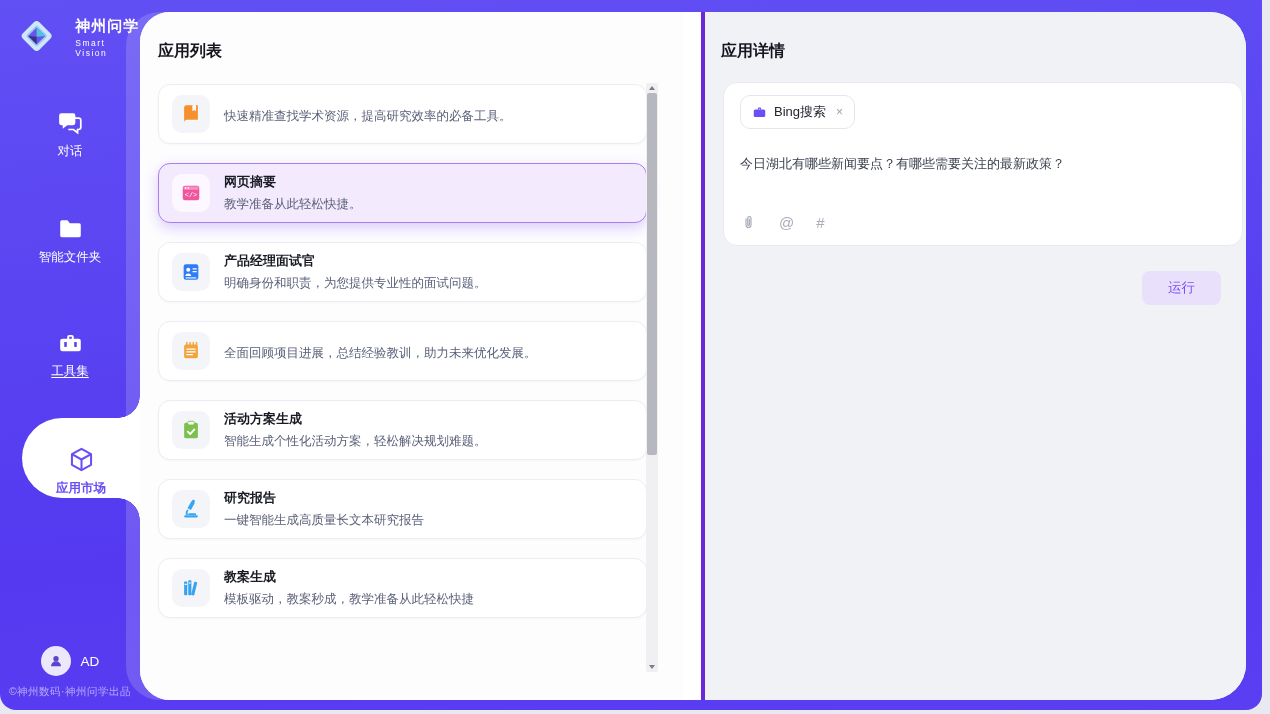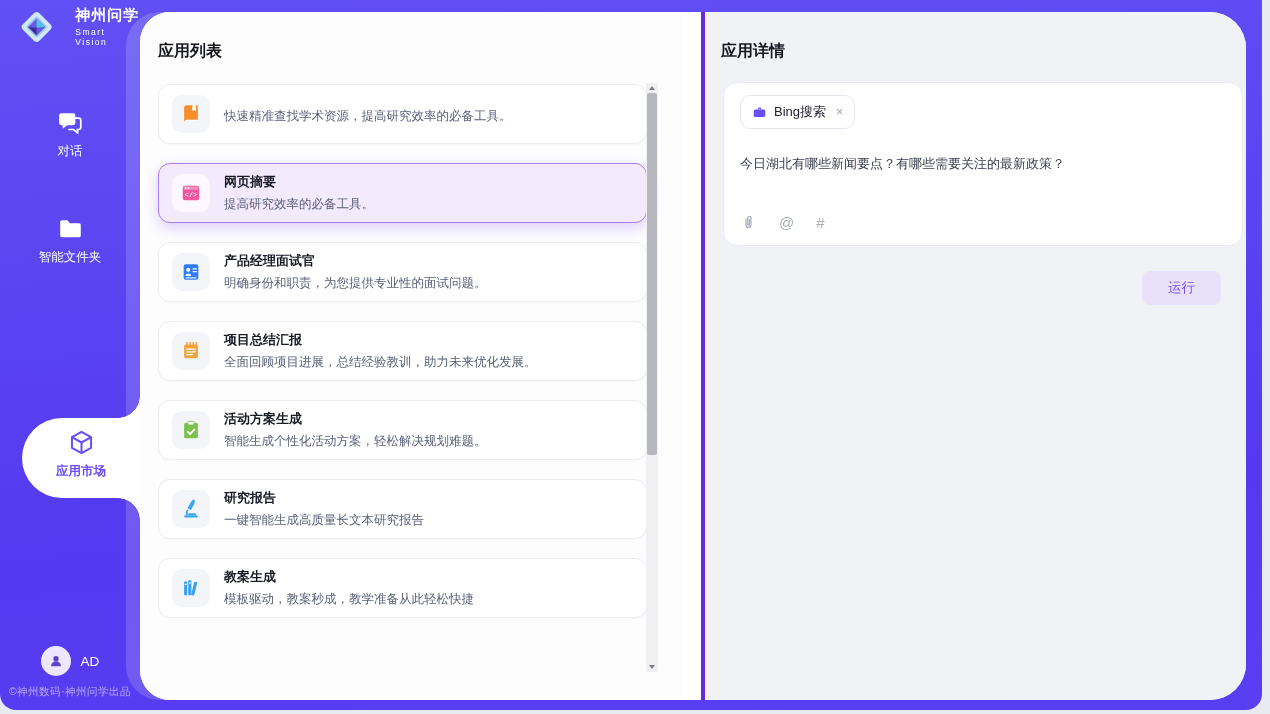--- a/index.html
+++ b/index.html
@@ -15,21 +15,21 @@
     position:absolute; left:0; top:0; width:1262px; height:710px;
     background:linear-gradient(175deg,#6150f4 0%,#5439f0 70%,#5a3ef2 100%);
     border-radius:0 0 16px 16px;
   }
   .accent-strip {
     position:absolute; left:126px; top:12px; width:70px; height:688px;
     background:rgba(255,255,255,.16); border-radius:34px;
   }
   
   .sidebar { position:absolute; left:0; top:0; width:140px; height:710px; color:#fff; }
-  .logo { position:absolute; left:18px; top:6px; display:flex; align-items:center; gap:20px; }
+  .logo { position:absolute; left:18px; top:17px; display:flex; gap:20px; }
   .logo-name { font-size:15px; font-weight:bold; letter-spacing:1px; }
   .logo-sub { font-size:8.5px; letter-spacing:1.5px; margin-top:2px; }
   .nav-item {
     position:absolute; left:0; width:140px; text-align:center; color:#fff; cursor:pointer;
   }
   .nav-item svg { display:block; margin:0 auto; }
   .nav-label { font-size:12.5px; margin-top:7px; }
   .nav-label.underlined { text-decoration:underline; text-underline-offset:2px; }
   .nav-dialog   { top:110px; }
   .nav-folder   { top:216px; }
@@ -38,21 +38,21 @@
   
   .bubble {
     position:absolute; left:22px; top:418px; width:118px; height:80px;
     background:#fff; border-radius:40px 0 0 40px;
   }
   .bubble::before, .bubble::after {
     content:''; position:absolute; right:0; width:22px; height:22px;
   }
   .bubble::before { top:-22px; background:radial-gradient(circle at 0 0, transparent 21.5px, #fff 22px); }
   .bubble::after  { bottom:-22px; background:radial-gradient(circle at 0 100%, transparent 21.5px, #fff 22px); }
-  .bubble-inner { position:relative; padding-top:11px; text-align:center; color:#6b4ef5; }
+  .bubble-inner { position:relative; padding-top:28px; text-align:center; color:#6b4ef5; }
   .bubble-inner svg { display:block; margin:0 auto; }
   .bubble-inner .nav-label { color:#6b4ef5; font-weight:bold; }
   .user-row {
     position:absolute; left:0; top:646px; width:140px;
     display:flex; align-items:center; justify-content:center; gap:10px;
   }
   .avatar-circle {
     width:30px; height:30px; border-radius:50%; background:#ece7fa;
     display:flex; align-items:center; justify-content:center;
   }
@@ -157,20 +157,31 @@
       <div class="nav-label">对话</div>
     </div>
 
     <div class="nav-item nav-folder">
       <svg width="27" height="26" viewBox="0 0 24 24">
         <path fill="#fff" d="M2.5 5.5A1.5 1.5 0 014 4h5.2l2.2 2.6H20a1.5 1.5 0 011.5 1.5V18A1.5 1.5 0 0120 19.5H4A1.5 1.5 0 012.5 18z"></path>
       </svg>
       <div class="nav-label">智能文件夹</div>
     </div>
 
+    <div class="nav-item nav-tools">
+      <svg width="27" height="26" viewBox="0 0 24 24">
+        <g fill="#fff">
+          <path d="M9 8.5V6.3A1.8 1.8 0 0110.8 4.5h2.4A1.8 1.8 0 0115 6.3v2.2h-1.8V6.3h-2.4v2.2z"></path>
+          <rect x="2.5" y="8" width="19" height="11.5" rx="2"></rect>
+        </g>
+        <rect x="6.2" y="11" width="2.4" height="4.6" rx=".5" fill="#5b46f2"></rect>
+        <rect x="15.4" y="11" width="2.4" height="4.6" rx=".5" fill="#5b46f2"></rect>
+      </svg>
+      <div class="nav-label underlined">工具集</div>
+    </div>
 
     <div class="bubble">
       <div class="bubble-inner">
         <svg width="27" height="27" viewBox="0 0 24 24" fill="none" stroke="#6b4ef5" stroke-width="1.8" stroke-linejoin="round">
           <path d="M12 2.5l8.5 4.75v9.5L12 21.5l-8.5-4.75v-9.5z"></path>
           <path d="M12 12l8.5-4.75M12 12L3.5 7.25M12 12v9.5"></path>
         </svg>
         <div class="nav-label">应用市场</div>
       </div>
     </div>
@@ -215,21 +226,21 @@
             <svg width="22" height="22" viewBox="0 0 24 24">
               <rect x="3" y="4" width="18" height="16" rx="2.5" fill="#f0559e"></rect>
               <rect x="3.8" y="4.8" width="16.4" height="3.6" rx="1.2" fill="#ffffff" opacity=".35"></rect>
               <circle cx="6.2" cy="6.6" r=".9" fill="#fff"></circle>
               <circle cx="9" cy="6.6" r=".9" fill="#fff"></circle>
               <text x="12" y="16.8" font-size="7.5" fill="#fff" text-anchor="middle" font-family="'Liberation Mono',monospace">&lt;/&gt;</text>
             </svg>
           </div>
           <div class="card-text">
             <div class="card-title">网页摘要</div>
-            <div class="card-desc">提高研究效率的必备工具。</div>
+            <div class="card-desc">教学准备从此轻松快捷。</div>
           </div>
         </div>
 
         <div class="card">
           <div class="tile">
             <svg width="22" height="22" viewBox="0 0 24 24">
               <rect x="4" y="3.5" width="16" height="17" rx="2.5" fill="#2e7cf6"></rect>
               <circle cx="9" cy="9.6" r="2.2" fill="#fff"></circle>
               <path d="M5.6 16.3a3.5 3.5 0 016.8 0z" fill="#fff"></path>
               <rect x="13.6" y="7.8" width="4.8" height="1.5" rx=".7" fill="#fff"></rect>
@@ -245,21 +256,20 @@
 
         <div class="card">
           <div class="tile">
             <svg width="22" height="22" viewBox="0 0 24 24">
               <rect x="4.5" y="5" width="15" height="15" rx="2" fill="#f2a43c"></rect>
               <path d="M7.5 2.8v3.4M11 2.8v3.4M14.5 2.8v3.4M18 2.8v3.4" stroke="#f2a43c" stroke-width="1.6" stroke-linecap="round"></path>
               <path d="M7.5 10h9M7.5 13h9M7.5 16h6" stroke="#fff" stroke-width="1.4" stroke-linecap="round"></path>
             </svg>
           </div>
           <div class="card-text">
-            <div class="card-title">项目总结汇报</div>
             <div class="card-desc">全面回顾项目进展，总结经验教训，助力未来优化发展。</div>
           </div>
         </div>
 
         <div class="card">
           <div class="tile">
             <svg width="22" height="22" viewBox="0 0 24 24">
               <rect x="4.5" y="4" width="15" height="17" rx="2" fill="#7cc14e"></rect>
               <rect x="8.5" y="2.5" width="7" height="4" rx="1.2" fill="#fff" stroke="#7cc14e"></rect>
               <path d="M8.5 13.8l2.6 2.6 4.6-5" fill="none" stroke="#fff" stroke-width="2" stroke-linecap="round" stroke-linejoin="round"></path>

